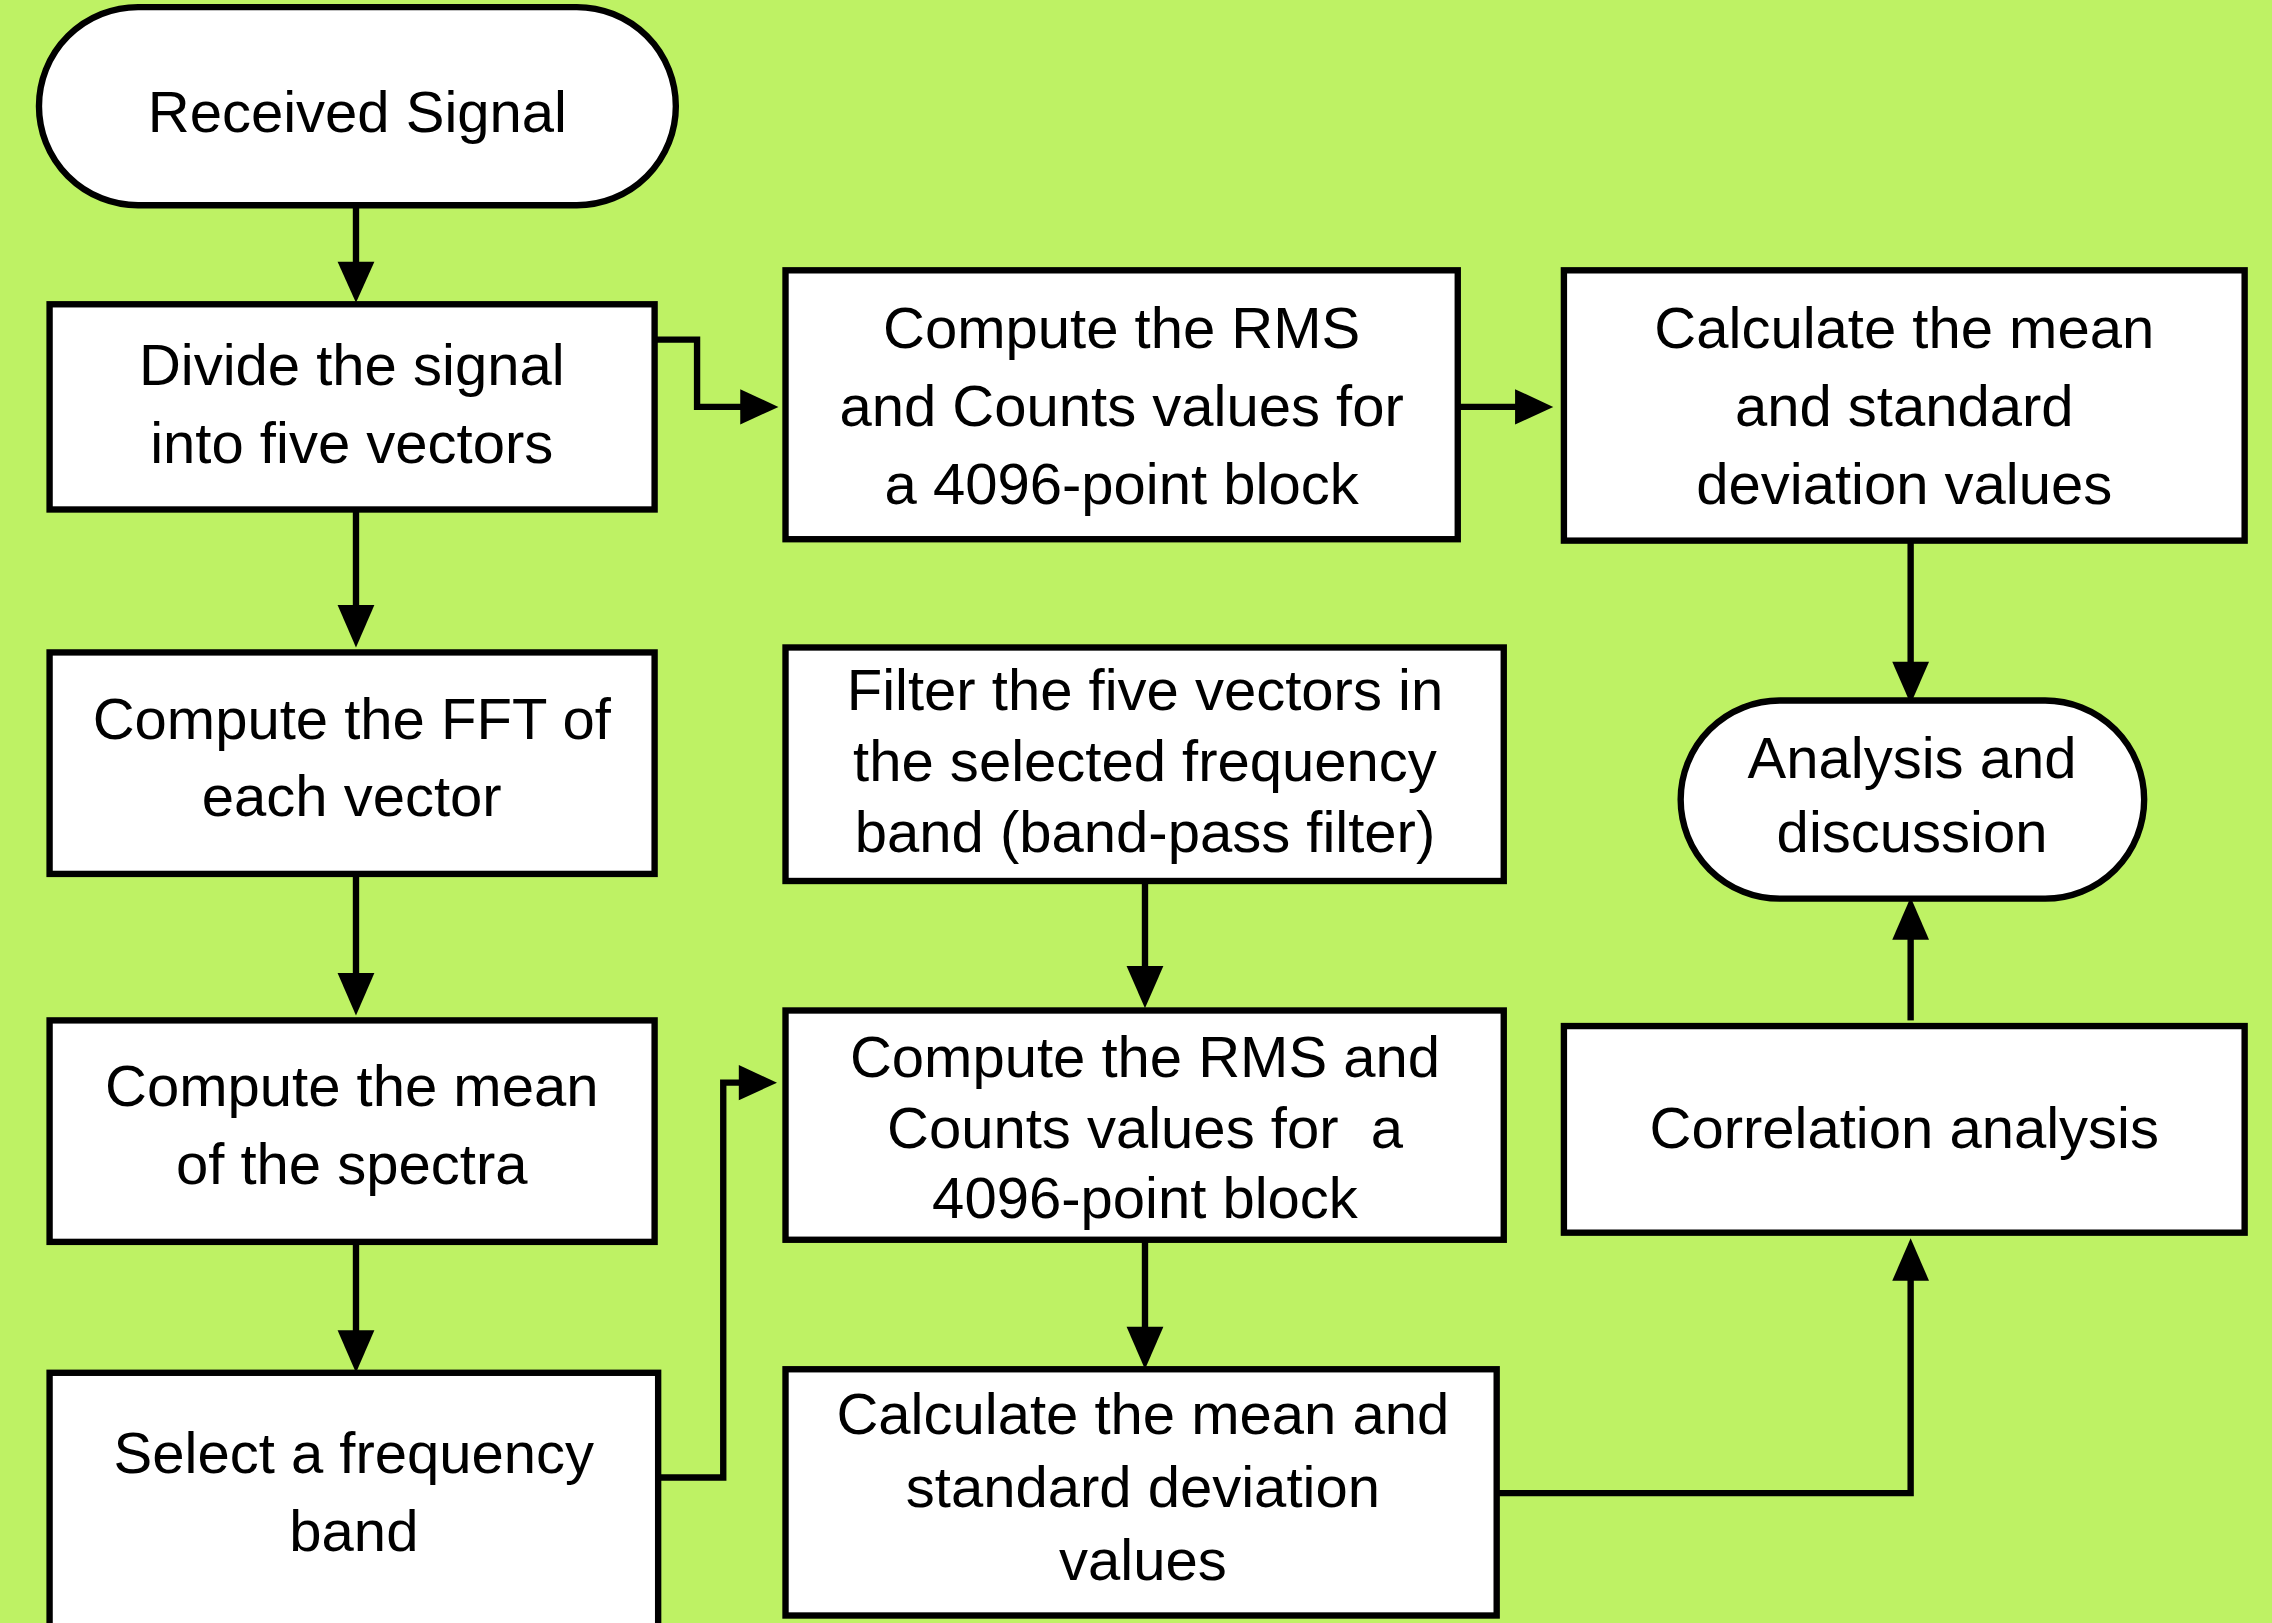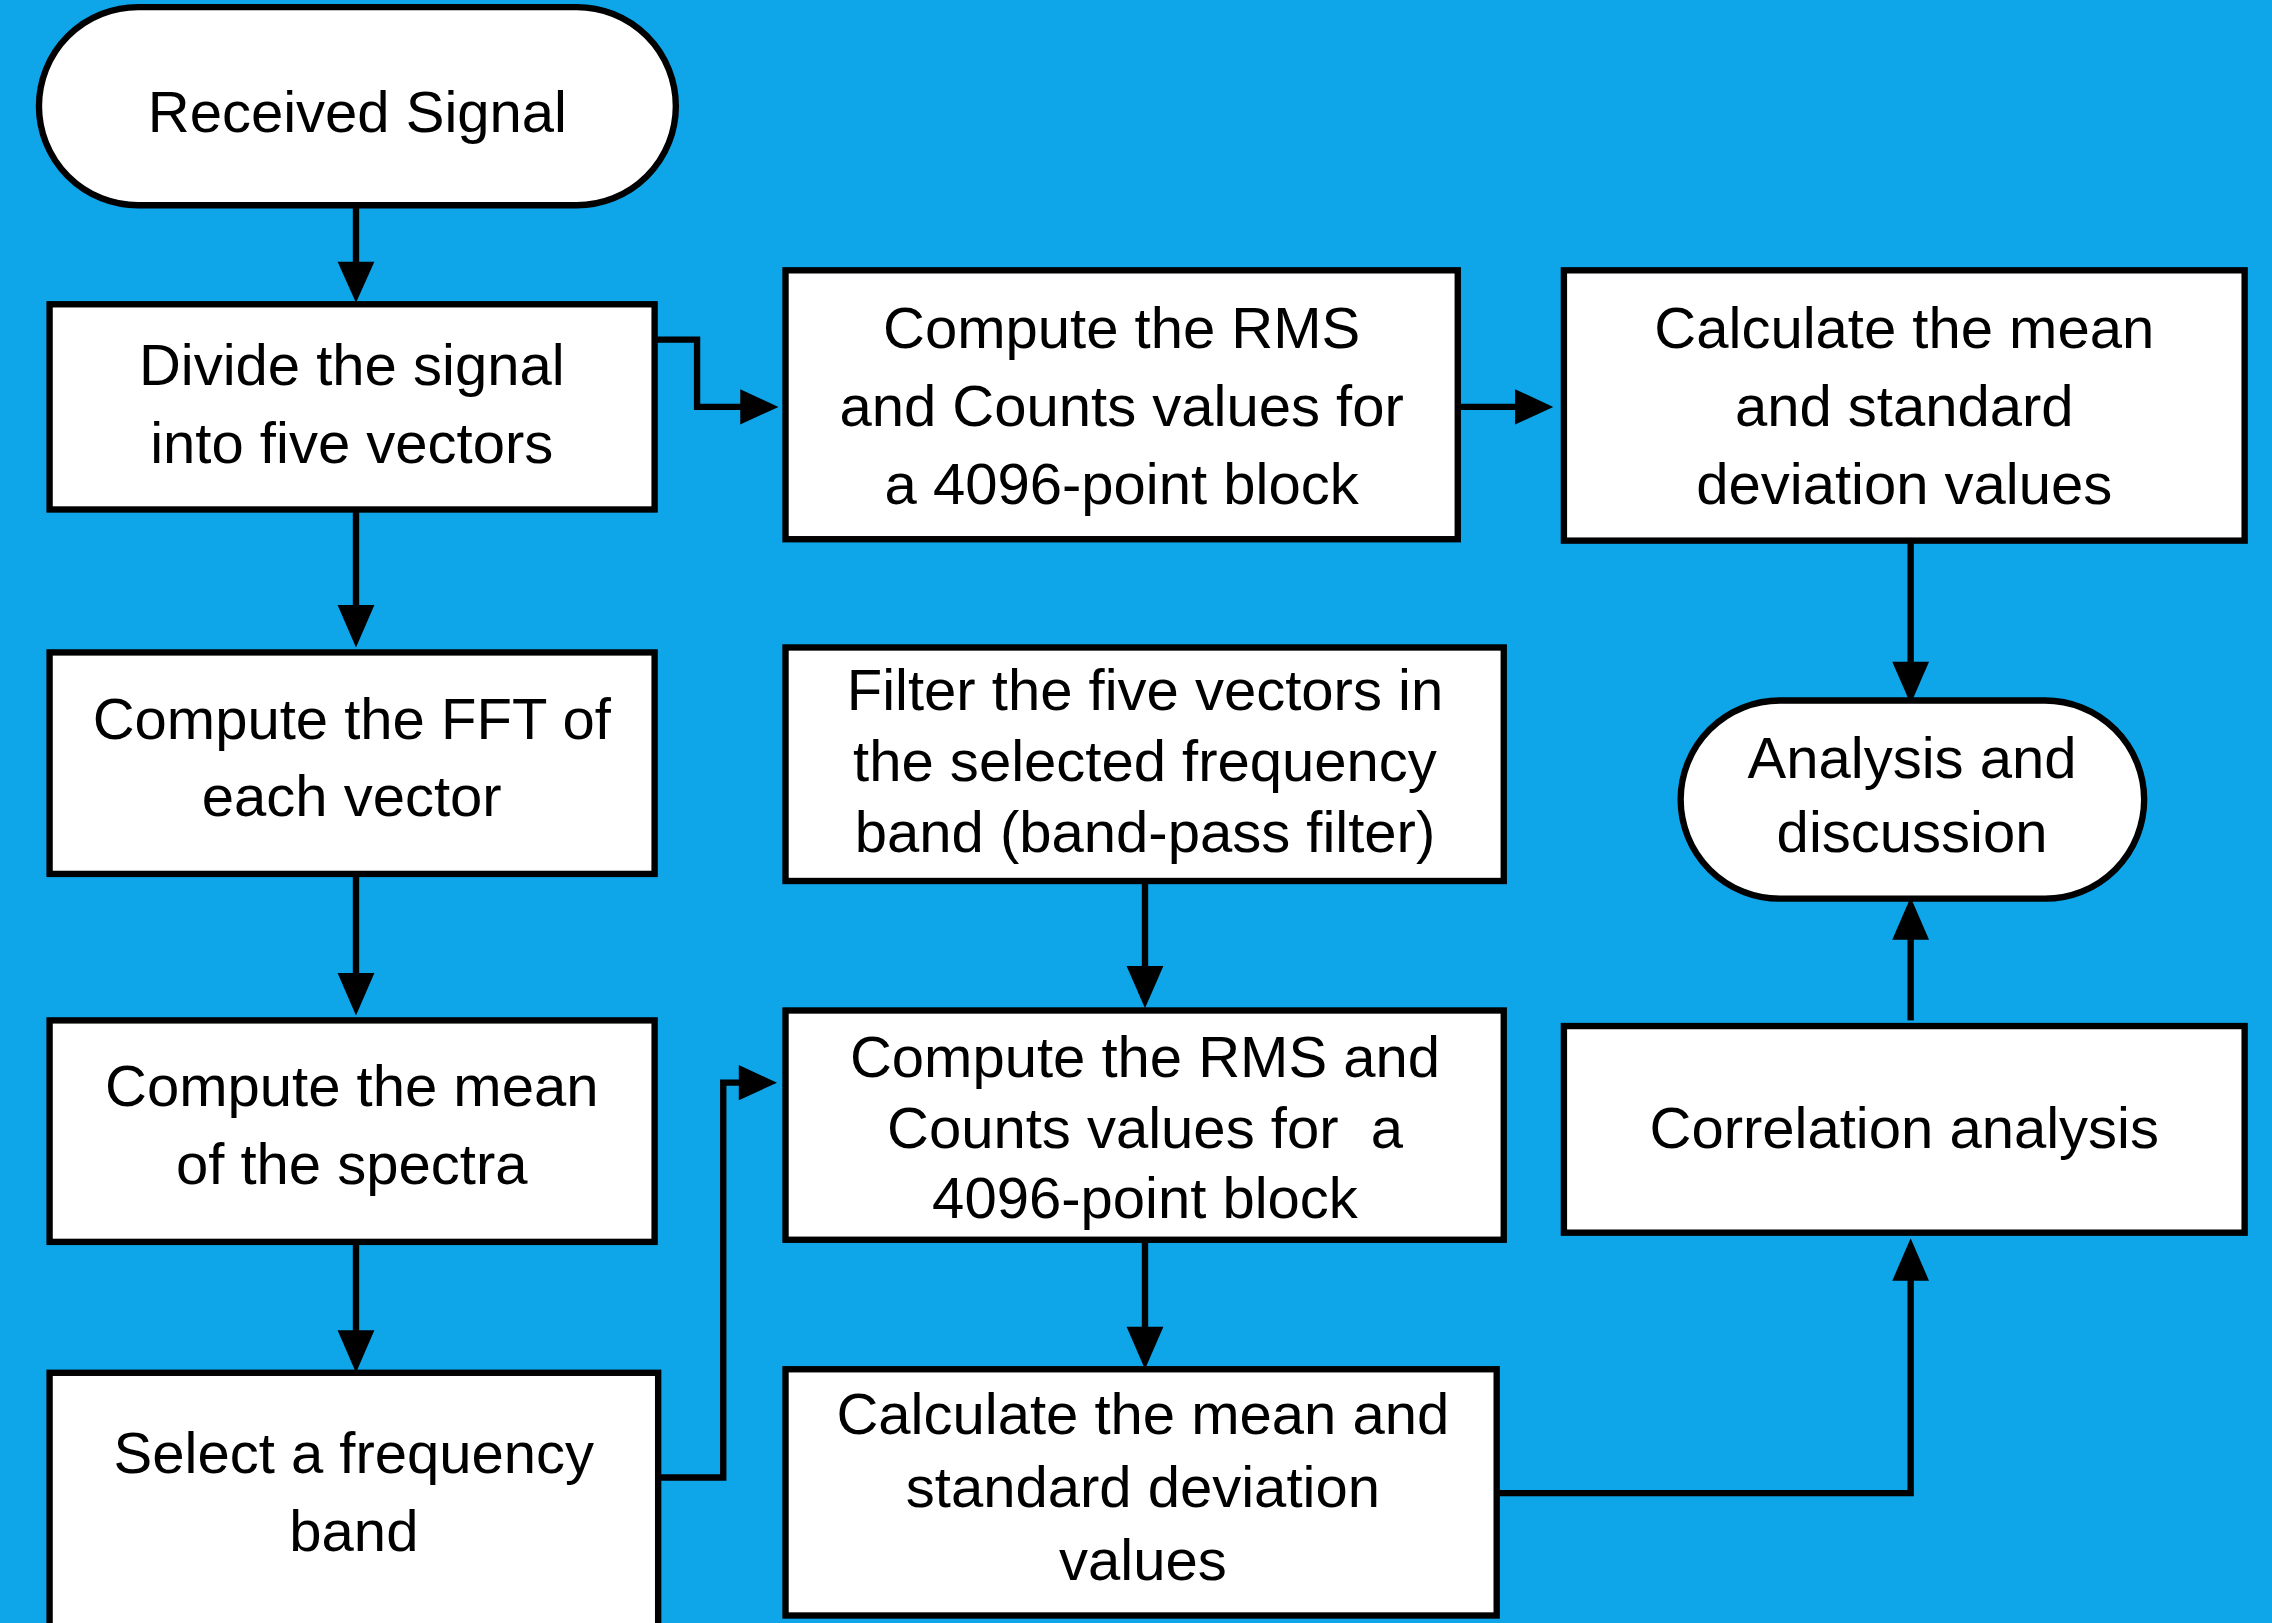--- a/index.html
+++ b/index.html
@@ -4,21 +4,21 @@
 <style>
   html, body {
     margin: 0;
     padding: 0;
     background: #ffffff;
   }
   #diagram-root {
     position: relative;
     width: 2273px;
     height: 1624px;
-    background: #0ea5e9;
+    background: #bef264;
     font-family: "Liberation Sans", sans-serif;
   }
   svg#flow-svg {
     position: absolute;
     top: 0; left: 0;
     width: 2273px;
     height: 1624px;
     display: block;
   }
   .node-shape {

